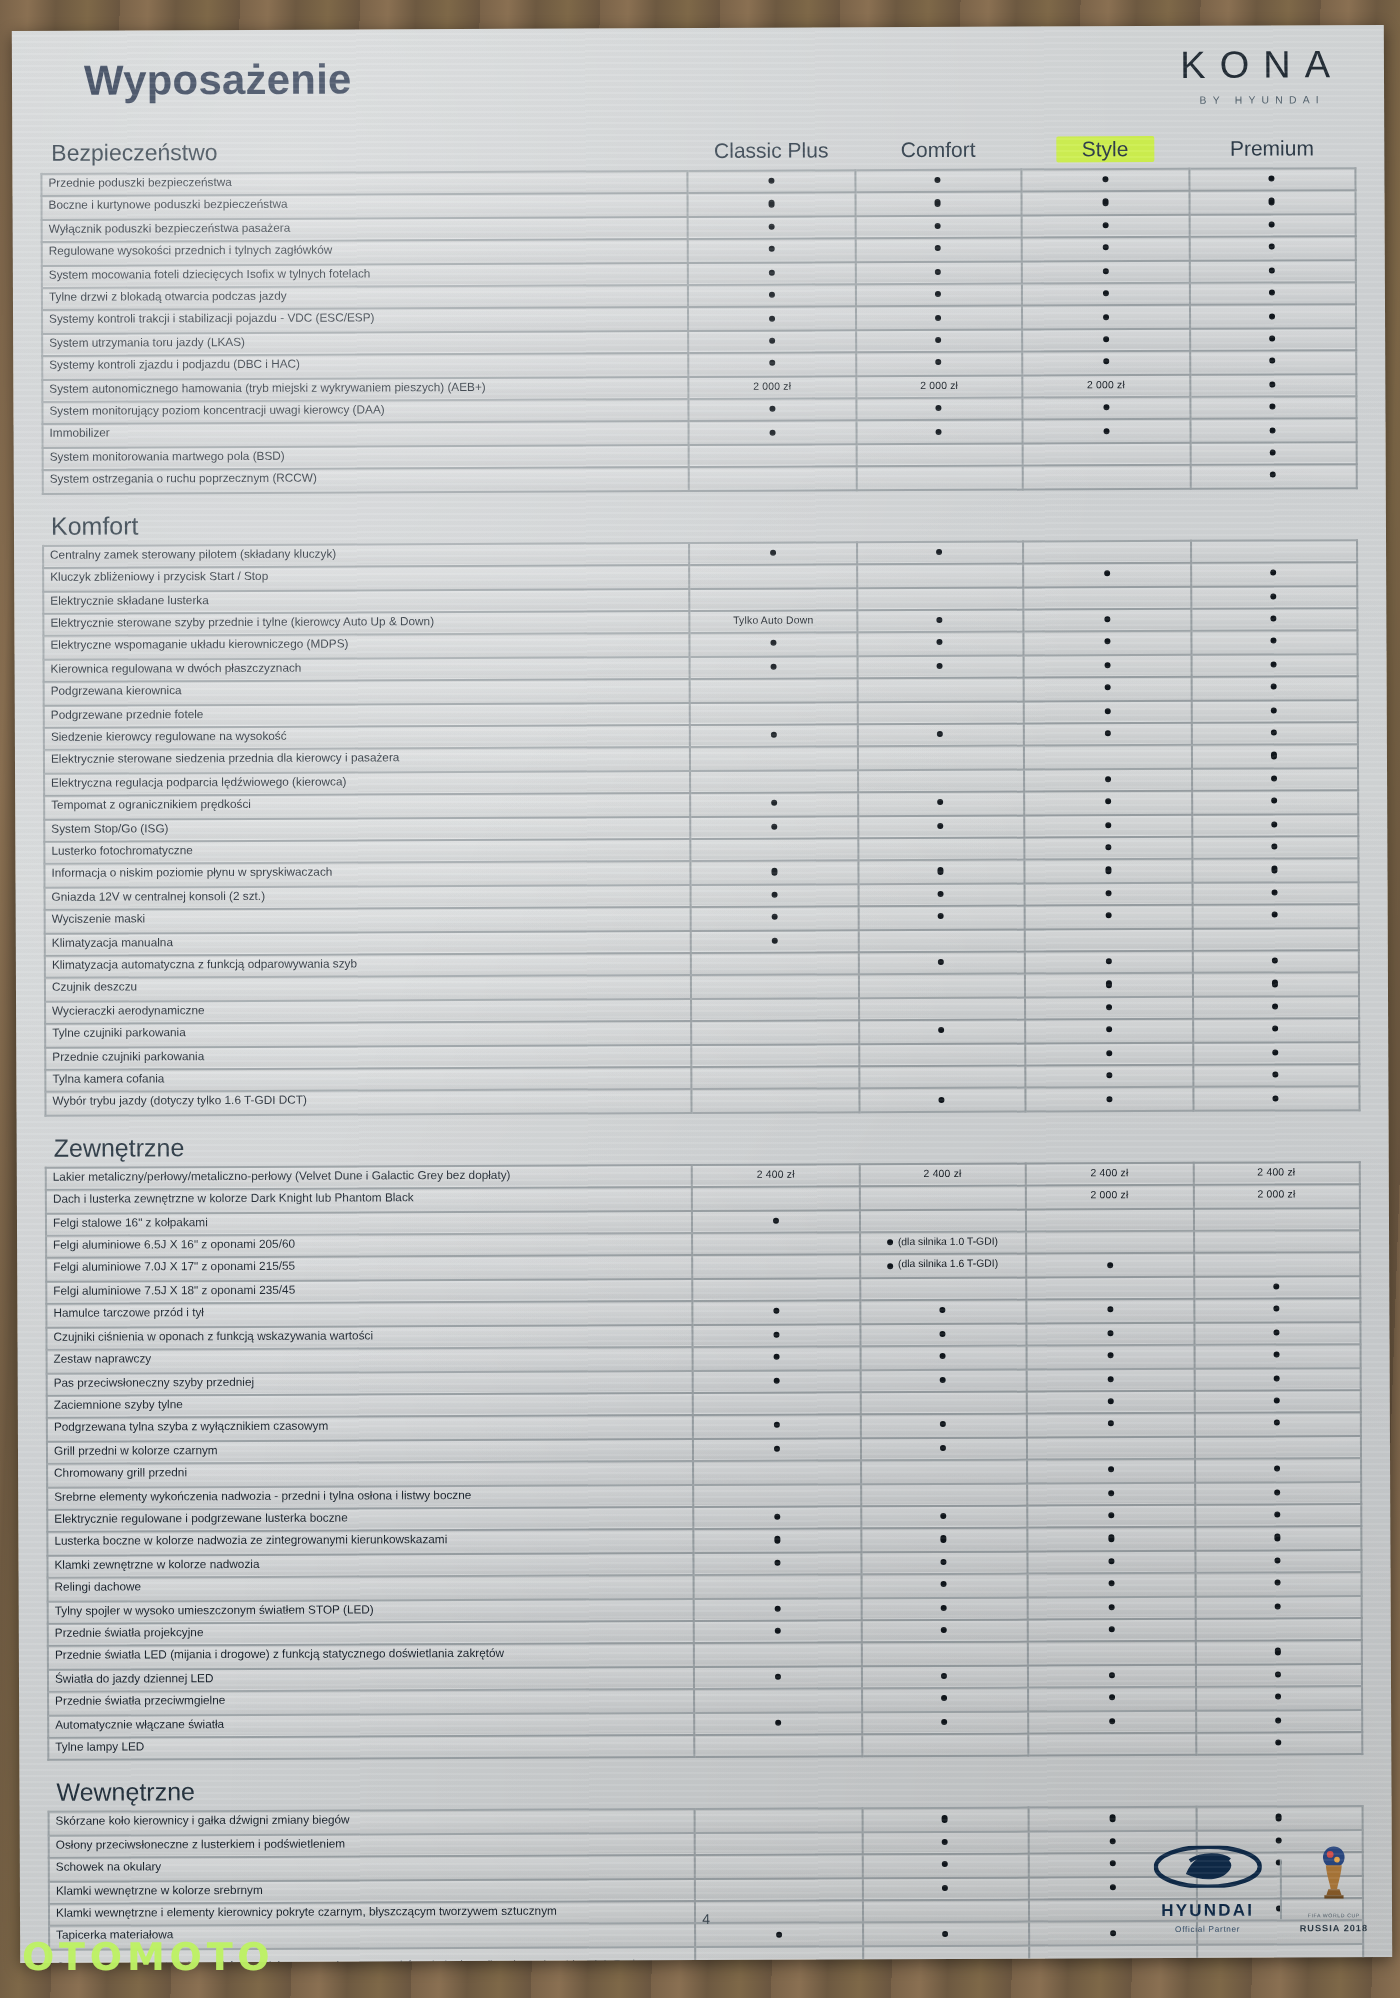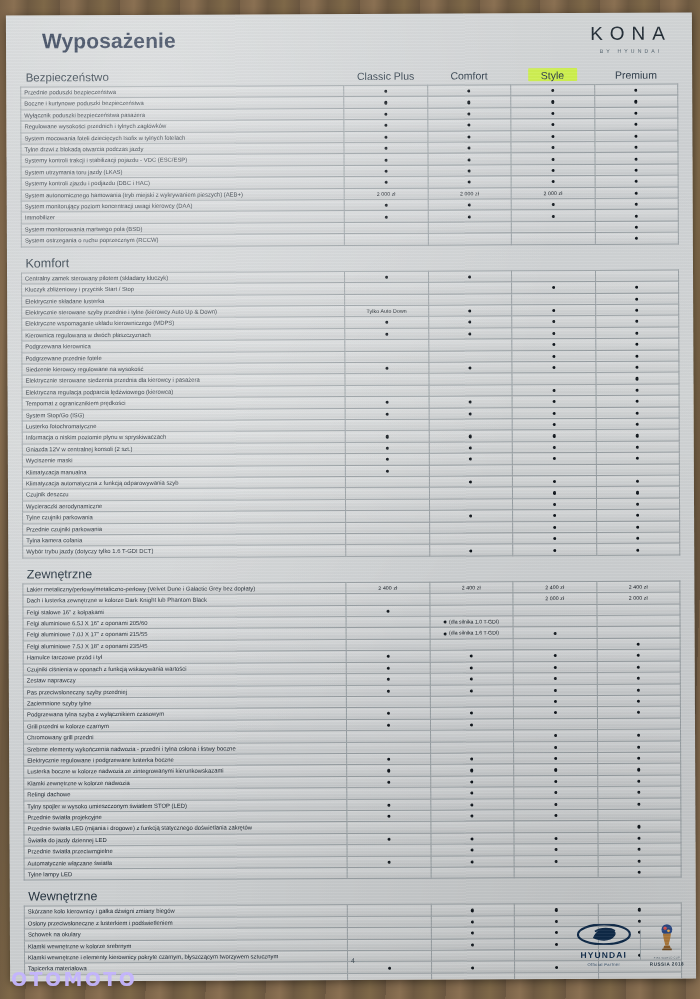--- a/index.html
+++ b/index.html
@@ -113,21 +113,21 @@
   .hy-part { font-size: 4.1px; letter-spacing: .35px; color: #36506c; margin-top: 2px; }
   .sep { width: 1px; height: 30px; background: #9ba3a8; }
   .fifa { text-align: center; }
   .fifa-word { font-size: 4.6px; letter-spacing: .5px; color: #2b3a46; font-weight: bold; margin-top: 2px; }
   .fifa-top { font-size: 2.6px; letter-spacing: .3px; color: #55636e; }
 
   
   .watermark {
     position: absolute; left: 11px; bottom: 9px;
     font-size: 19px; font-weight: bold; letter-spacing: 2.4px;
-    color: #c4b5fd; opacity: .96; z-index: 20;
+    color: #bef264; opacity: .96; z-index: 20;
     font-family: "DejaVu Sans", sans-serif;
     margin-top: 36px;
   }
 </style>
 </head>
 <body>
 
 <div id="desk"></div>
 
 <div id="sheet">

